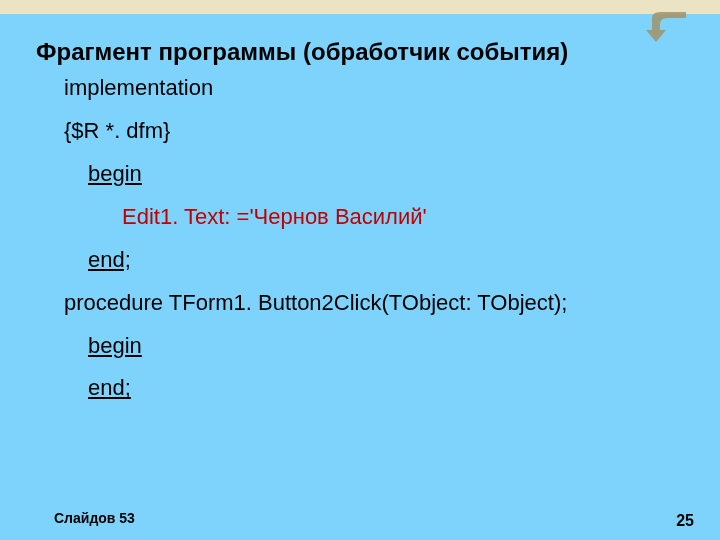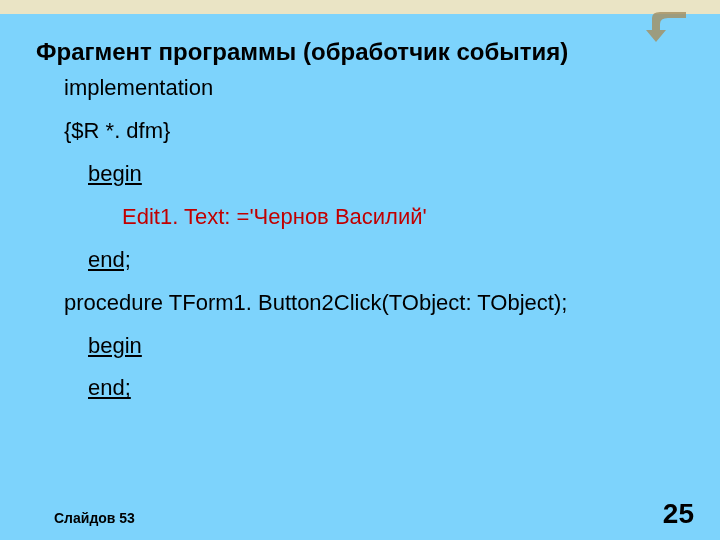--- a/index.html
+++ b/index.html
@@ -51,21 +51,21 @@
     bottom: 14px;
     font-size: 14px;
     font-weight: bold;
     color: #000;
     margin-left: 32px;
   }
   .footer-right {
     position: absolute;
     right: 26px;
     bottom: 10px;
-    font-size: 28px;
+    font-size: 16px;
     font-weight: bold;
     color: #000;
   }
   .ind1 { padding-left: 28px; }
   .ind2 { padding-left: 52px; text-decoration: underline; }
   .ind3 { padding-left: 86px; }
 </style>
 </head>
 <body>
 

